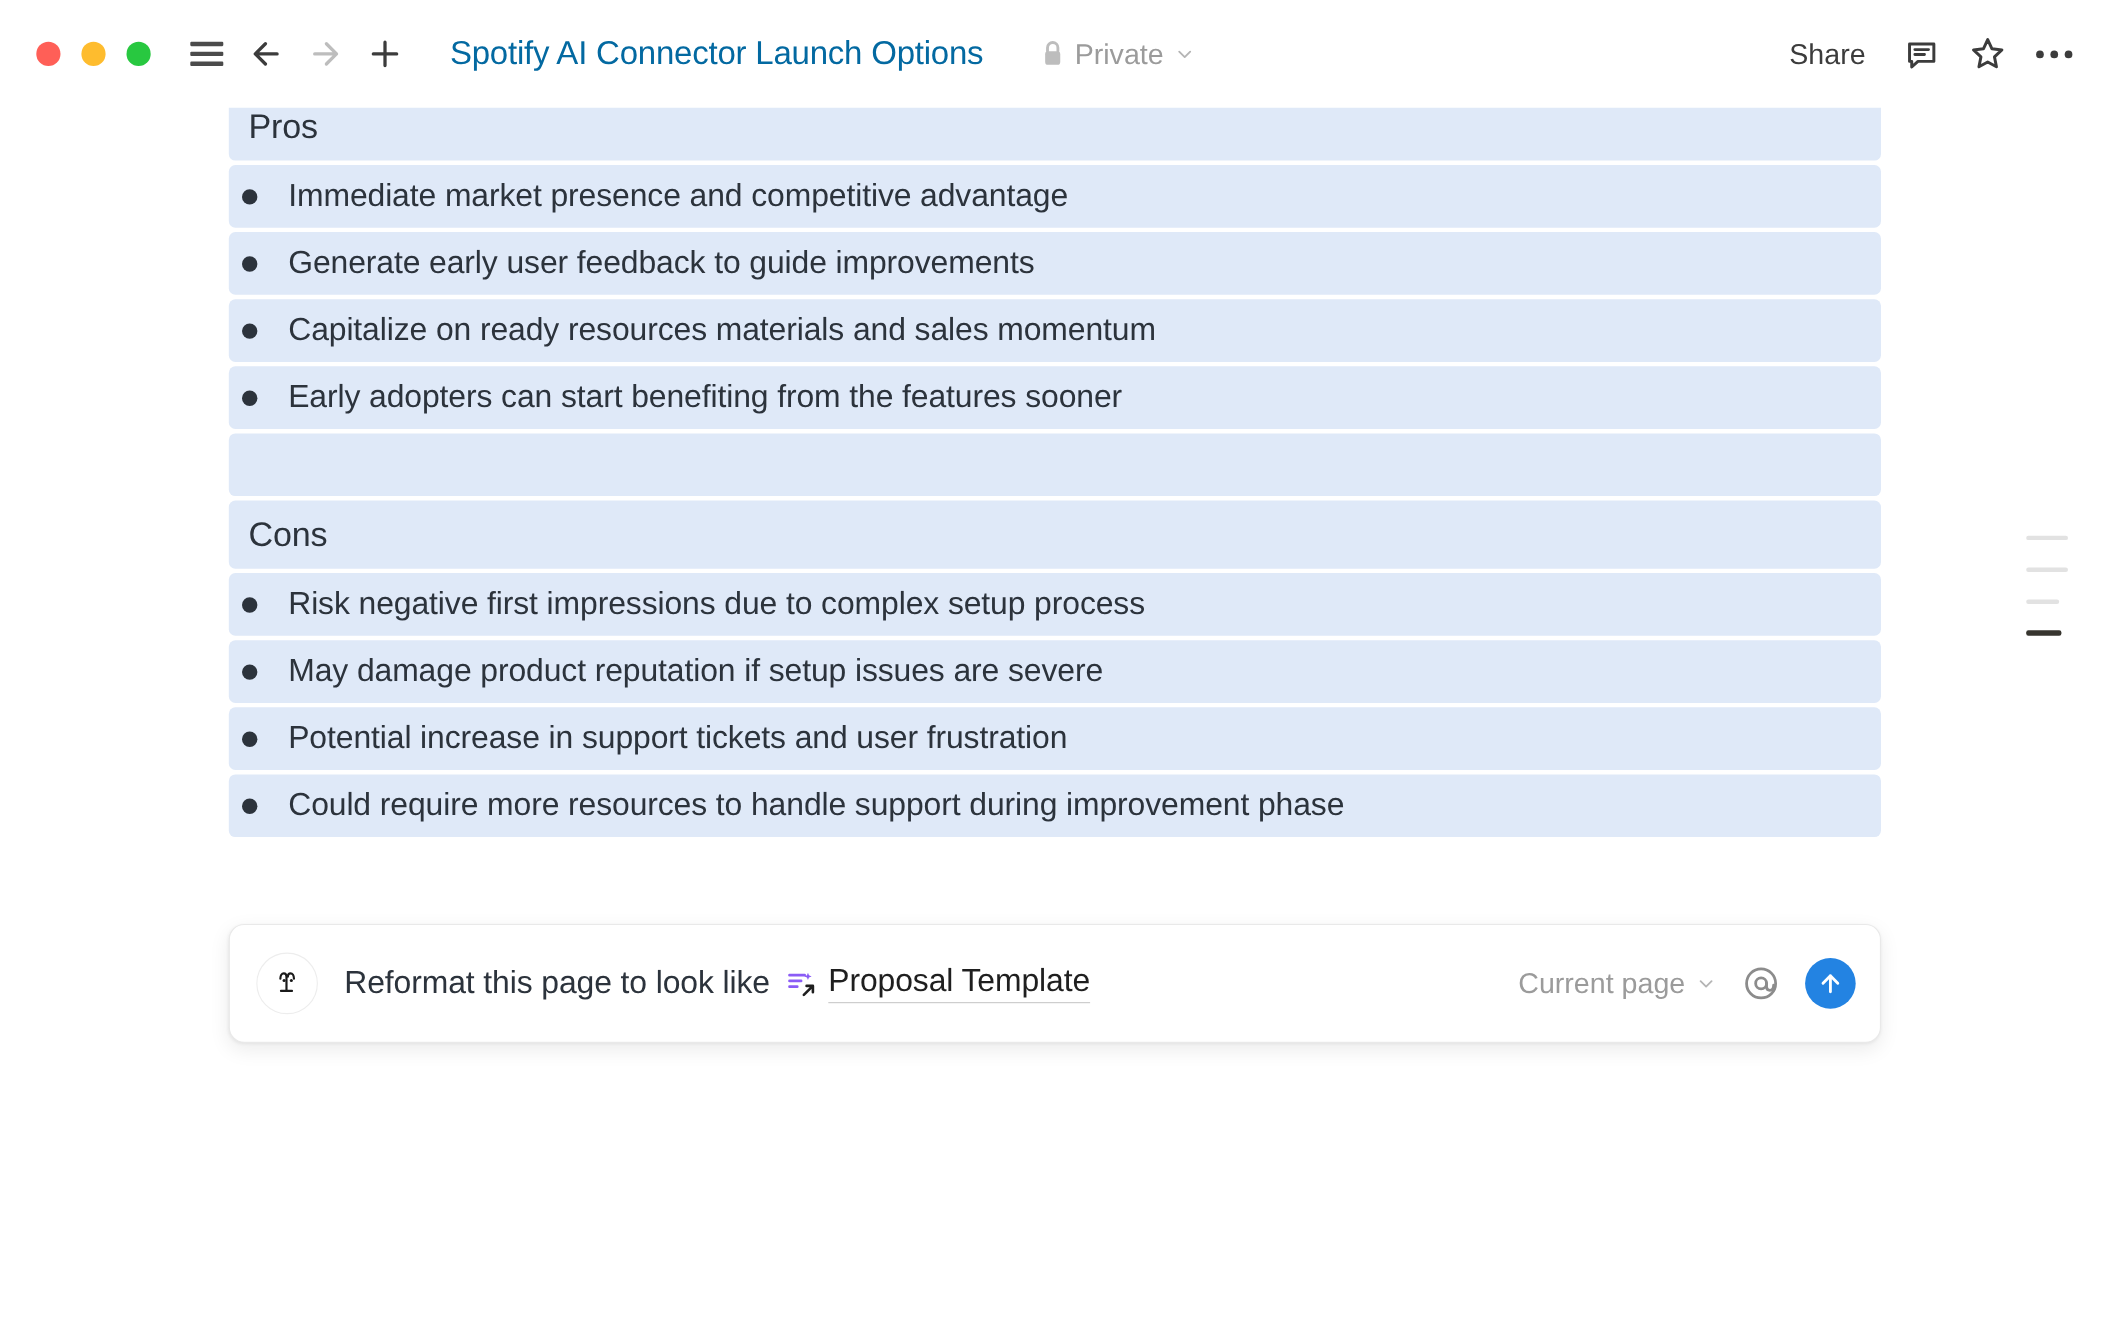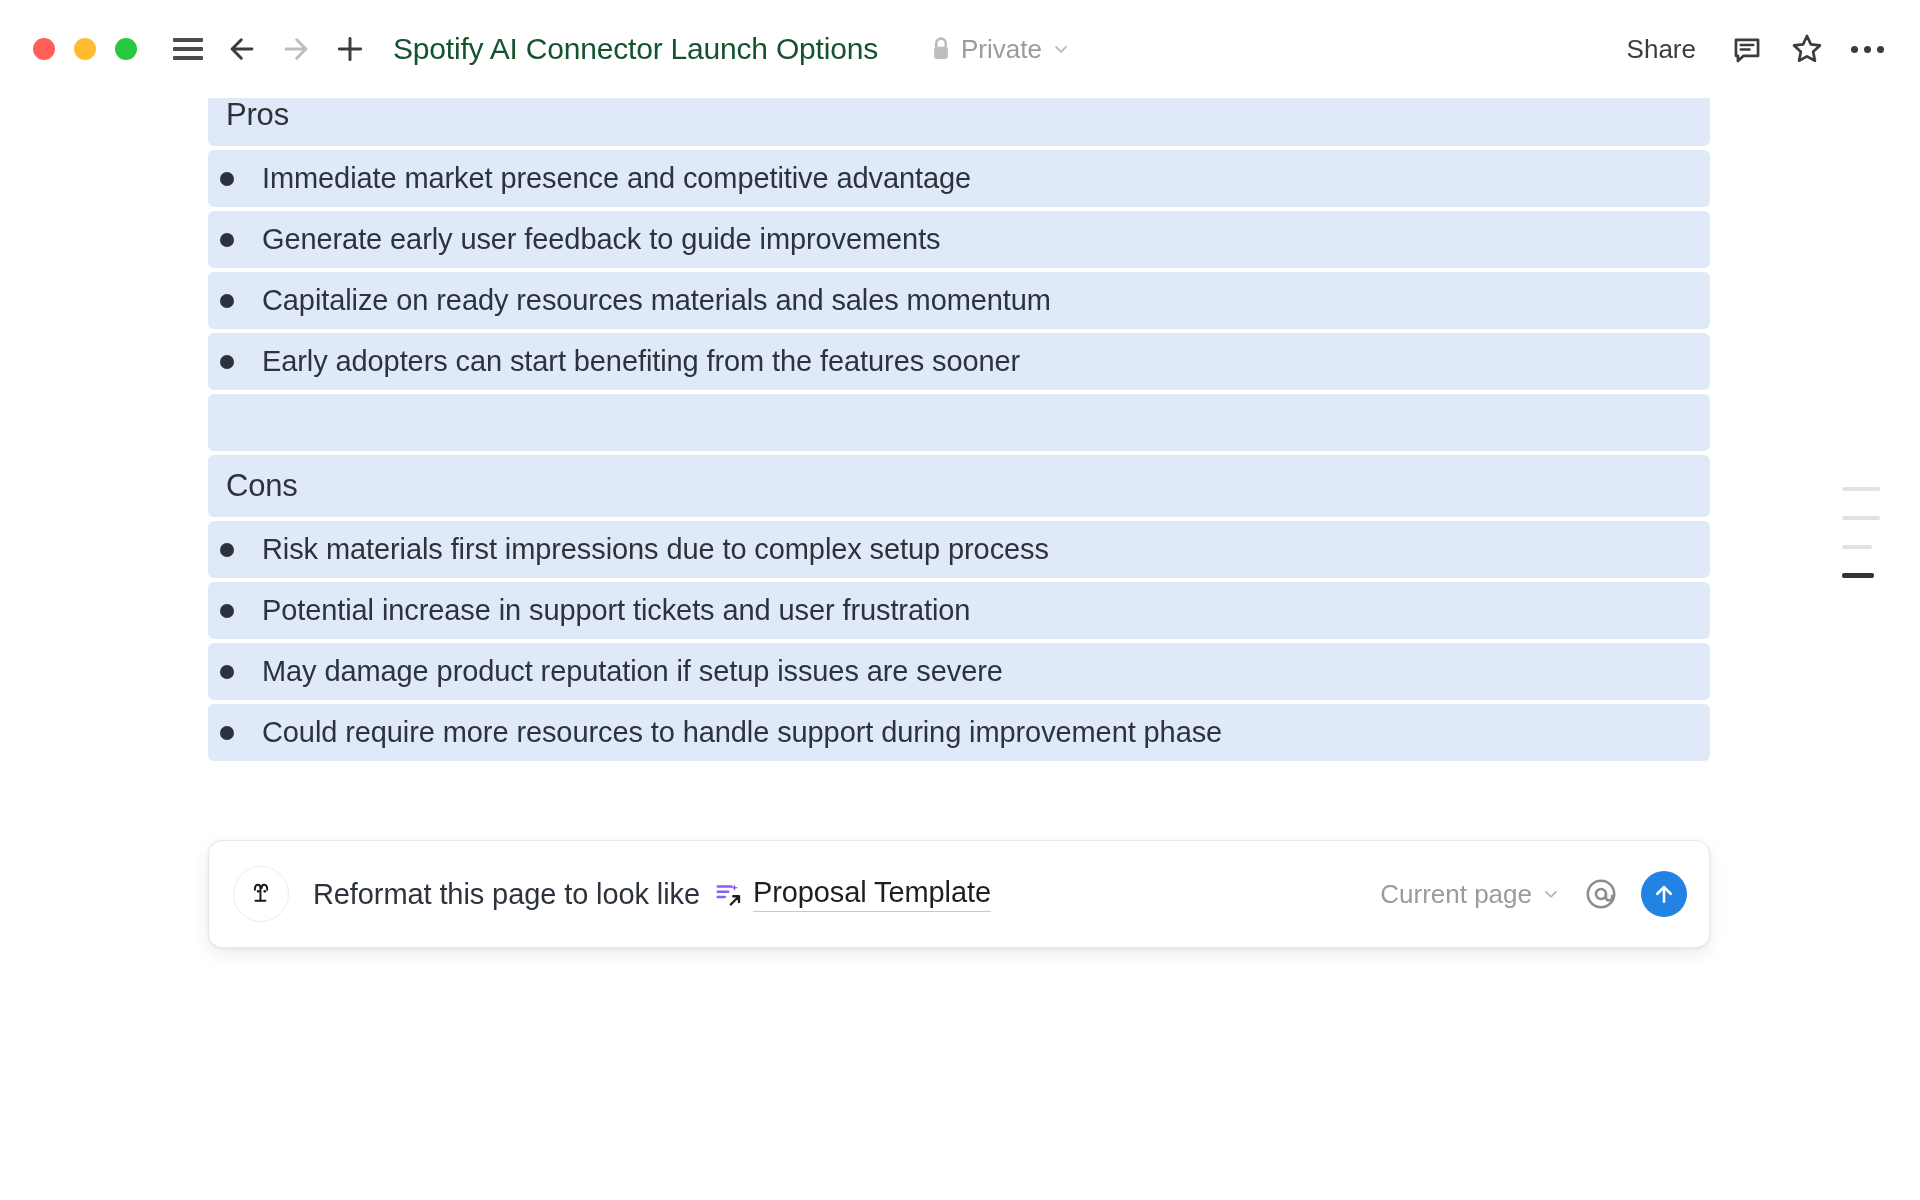--- a/index.html
+++ b/index.html
@@ -76,23 +76,23 @@
   .hamburger span {
     display: block;
     height: 3.6px;
     width: 100%;
     background: #4b4b4b;
     border-radius: 1px;
   }
 
   .doc-title {
     font-size: 30px;
-    color: #14532d;
+    color: #0369a1;
     letter-spacing: -0.2px;
-    margin-left: 12px;
+    margin-left: 28px;
     white-space: nowrap;
     font-weight: 400;
   }
 
   .privacy-chip {
     display: flex;
     align-items: center;
     gap: 9px;
     margin-left: 38px;
     cursor: pointer;
@@ -421,31 +421,31 @@
       <div class="block empty">
         <span class="bullet-text"></span>
       </div>
 
       <div class="block heading">
         <span class="block-heading-text">Cons</span>
       </div>
 
       <div class="block bullet-row">
         <span class="bullet-dot"></span>
-        <span class="bullet-text">Risk materials first impressions due to complex setup process</span>
+        <span class="bullet-text">Risk negative first impressions due to complex setup process</span>
+      </div>
+
+      <div class="block bullet-row">
+        <span class="bullet-dot"></span>
+        <span class="bullet-text">May damage product reputation if setup issues are severe</span>
       </div>
 
       <div class="block bullet-row">
         <span class="bullet-dot"></span>
         <span class="bullet-text">Potential increase in support tickets and user frustration</span>
-      </div>
-
-      <div class="block bullet-row">
-        <span class="bullet-dot"></span>
-        <span class="bullet-text">May damage product reputation if setup issues are severe</span>
       </div>
 
       <div class="block bullet-row">
         <span class="bullet-dot"></span>
         <span class="bullet-text">Could require more resources to handle support during improvement phase</span>
       </div>
 
     </div>
 
     <div class="prompt-bar">

